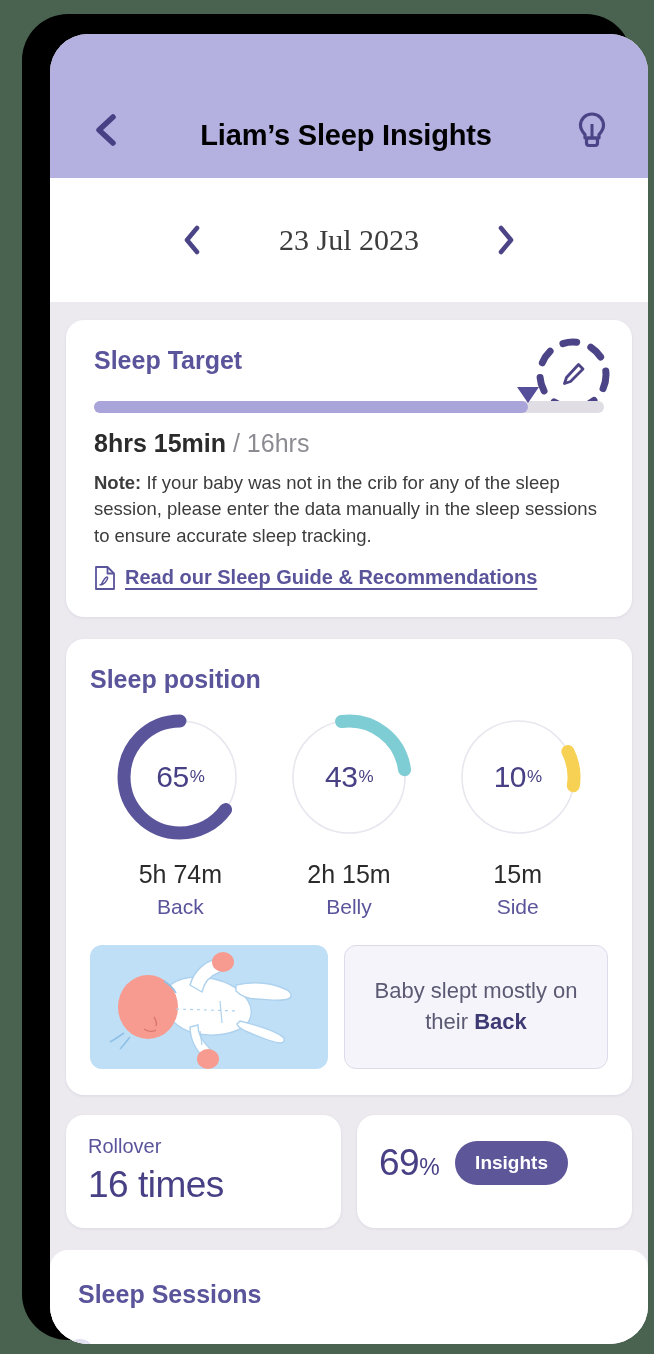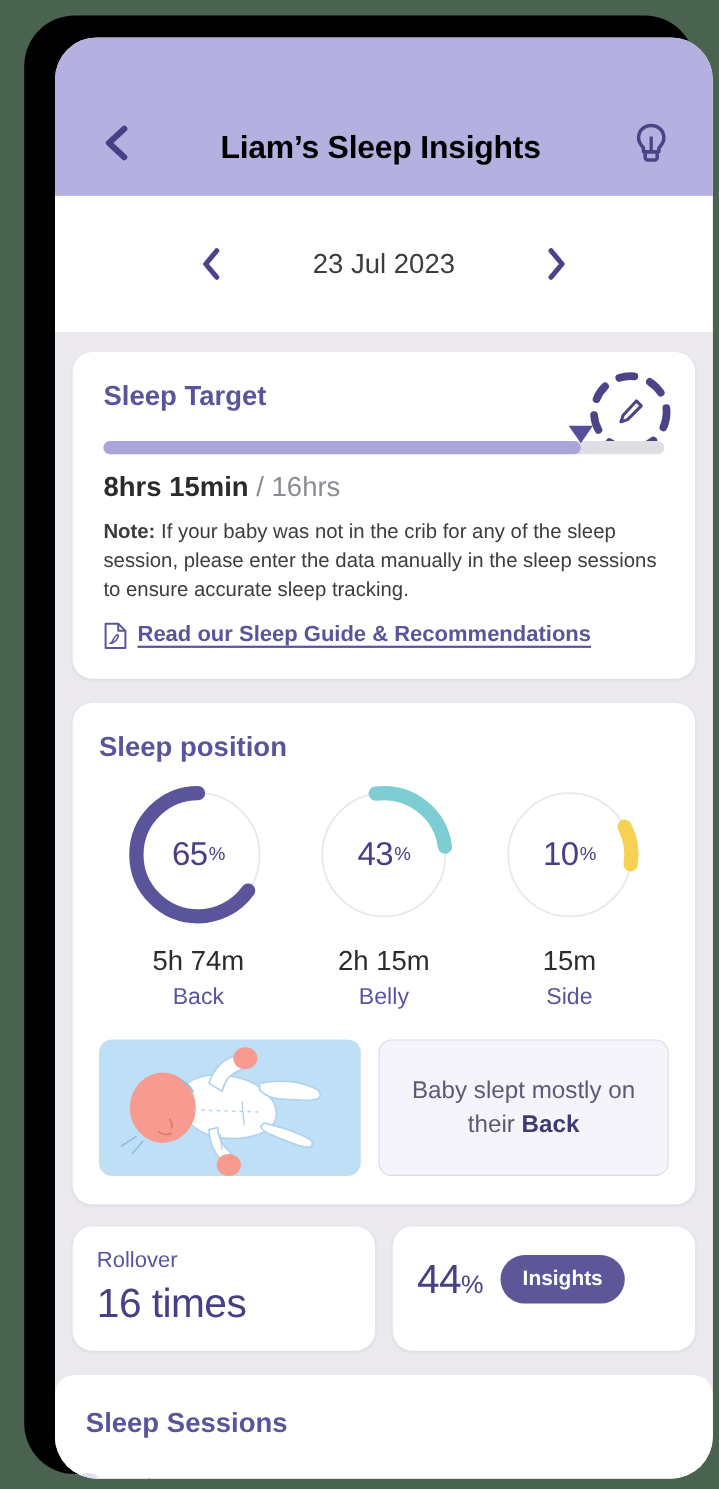--- a/index.html
+++ b/index.html
@@ -75,24 +75,25 @@
     align-items: center;
     justify-content: center;
     gap: 0;
   }
   .datenav-arrow {
     width: 56px; height: 56px;
     display: flex; align-items: center; justify-content: center;
     cursor: pointer;
   }
   .datenav-label {
-    font-size: 25px;
+    font-size: 30px;
     color: #3c3c3c;
     width: 258px;
     text-align: center;
+    font-family: Liberation Serif, serif;
   }
 
   
   .content {
     background: #eceaef;
     padding: 18px 16px 0 16px;
   }
 
   .card {
     background: #ffffff;
@@ -523,21 +524,21 @@
       <div class="stat-row">
         <div class="card stat-card">
           <div class="stat-label">Rollover</div>
           <div class="stat-value-row">
             <div class="stat-value">16 times</div>
           </div>
         </div>
 
         <div class="card stat-card">
           <div class="stat-value-row">
-            <div class="stat-value"><span>44</span><span class="sym">%</span></div>
+            <div class="stat-value"><span>69</span><span class="sym">%</span></div>
             <div class="badge">Insights</div>
           </div>
         </div>
       </div>
 
       <div class="sessions">
         <div class="sessions-title">Sleep Sessions</div>
         <div class="session-row">
           <span class="timeline-dot"></span>
           <span class="session-date">Jul 23, 2023</span>

